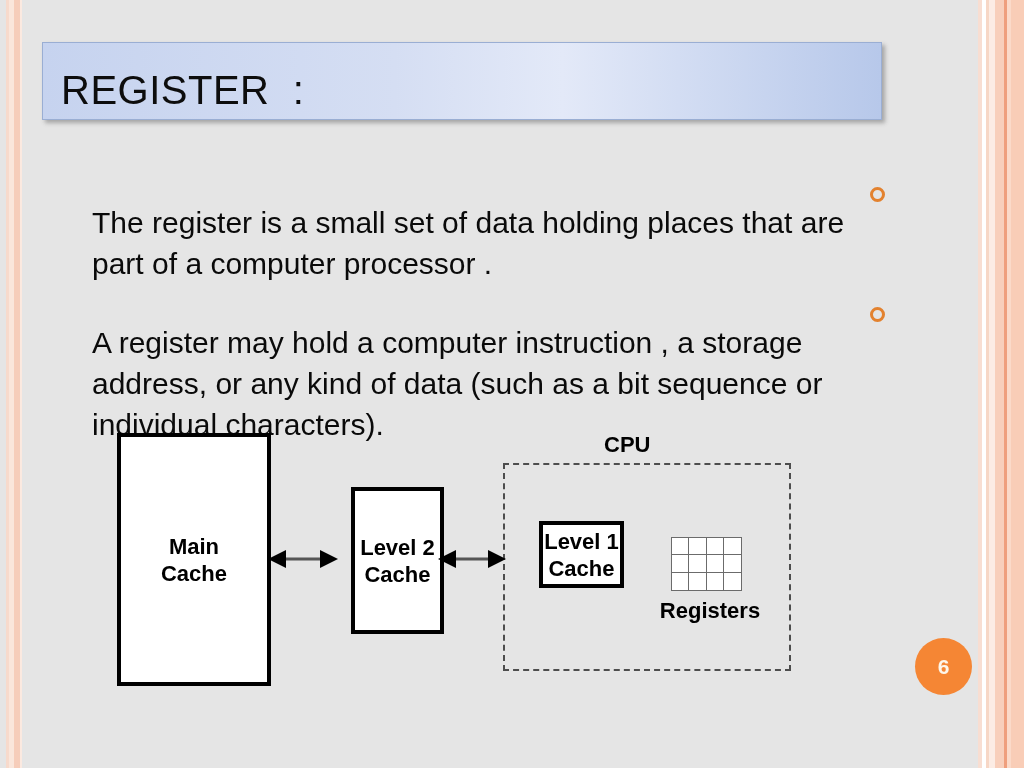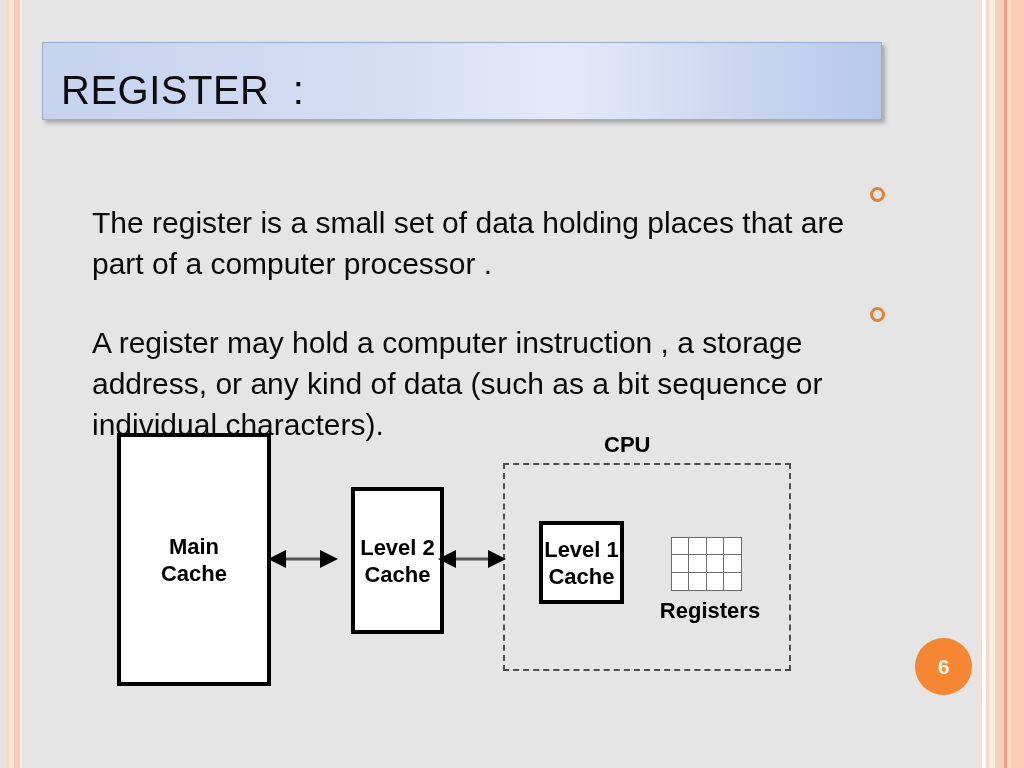--- a/index.html
+++ b/index.html
@@ -115,21 +115,21 @@
     justify-content: center;
     font-weight: bold;
     font-size: 22px;
     line-height: 27px;
     color: #000000;
     text-align: center;
     font-family: "Liberation Sans", sans-serif;
   }
   #box-main-memory { left: 117px; top: 433px; width: 154px; height: 253px; }
   #box-l2-cache    { left: 336px; top: 487px; width: 93px; height: 147px; margin-left: 15px; }
-  #box-l1-cache    { left: 539px; top: 521px; width: 85px;  height: 83px; }
+  #box-l1-cache    { left: 539px; top: 521px; width: 85px;  height: 67px; }
 
   #cpu-dashed {
     position: absolute;
     left: 503px;
     top: 463px;
     width: 288px;
     height: 208px;
     border: 2px dashed #4d4d4d;
     box-sizing: border-box;
     background: transparent;

